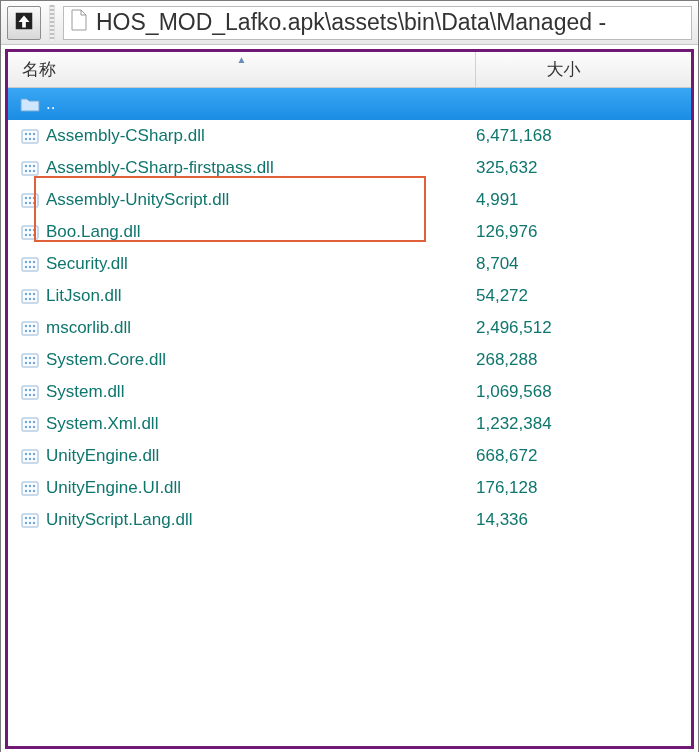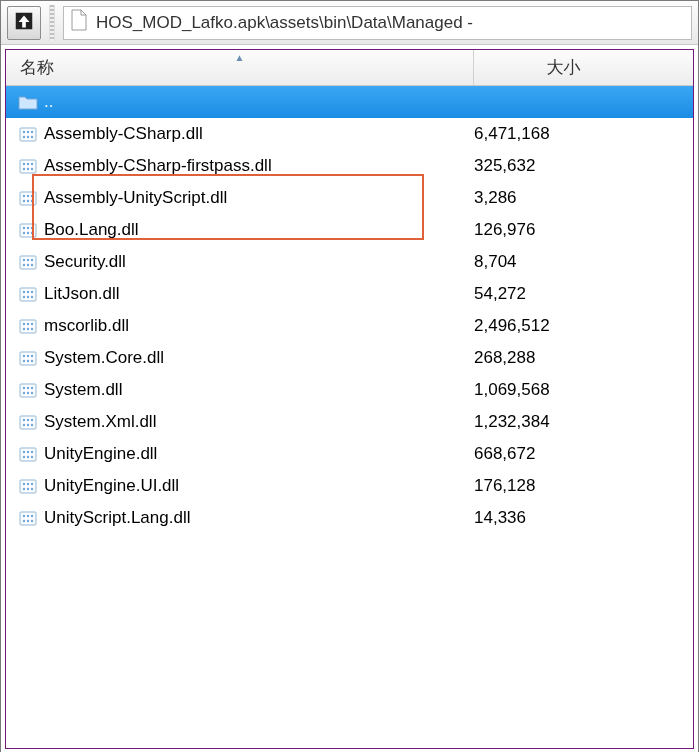--- a/index.html
+++ b/index.html
@@ -53,27 +53,27 @@
     display: flex;
     align-items: center;
     flex: 1;
     border: 1px solid #bcbcbc;
     background: #fff;
     height: 34px;
     padding: 0 6px;
     gap: 8px;
     margin-left: 4px;
     color: #333;
-    font-size: 17px;
+    font-size: 23px;
     overflow: hidden;
     white-space: nowrap;
   }
   .address svg { flex: 0 0 auto; }
   .list-area {
-    border: 1px solid #701a75;
+    border: 3px solid #701a75;
     margin: 4px;
     background: #fff;
     height: 700px;
   }
   .list-header {
     display: flex;
     background: linear-gradient(#fdfdfd, #ececec);
     border-bottom: 1px solid #c9c9c9;
     height: 36px;
     align-items: center;
@@ -103,21 +103,21 @@
     text-align: center;
     padding-right: 40px;
     cursor: pointer;
   }
   .rows { }
   .row {
     display: flex;
     align-items: center;
     height: 32px;
     padding: 0 10px 0 12px;
-    color: #000000;
+    color: #0f766e;
     font-size: 17px;
     cursor: pointer;
   }
   .row.selected {
     background: linear-gradient(#3aa6f4, #1b8de4);
     color: #fff;
   }
   .row .icon {
     width: 20px;
     height: 20px;
@@ -231,21 +231,21 @@
   <rect x="1" y="3" width="16" height="13" rx="1" fill="#fafcff" stroke="#93b7d6"></rect>
   <circle cx="5" cy="7" r="1.2" fill="#6fa7d6"></circle>
   <circle cx="9" cy="7" r="1.2" fill="#6fa7d6"></circle>
   <circle cx="13" cy="7" r="1.2" fill="#6fa7d6"></circle>
   <circle cx="5" cy="12" r="1.2" fill="#6fa7d6"></circle>
   <circle cx="9" cy="12" r="1.2" fill="#6fa7d6"></circle>
   <circle cx="13" cy="12" r="1.2" fill="#6fa7d6"></circle>
 </svg>
           </span>
           <span class="name">Assembly-UnityScript.dll</span>
-          <span class="size">3,286</span>
+          <span class="size">4,991</span>
         </div>
         <div class="row">
           <span class="icon">
             <svg width="18" height="18" viewBox="0 0 18 18">
   <rect x="1" y="3" width="16" height="13" rx="1" fill="#fafcff" stroke="#93b7d6"></rect>
   <circle cx="5" cy="7" r="1.2" fill="#6fa7d6"></circle>
   <circle cx="9" cy="7" r="1.2" fill="#6fa7d6"></circle>
   <circle cx="13" cy="7" r="1.2" fill="#6fa7d6"></circle>
   <circle cx="5" cy="12" r="1.2" fill="#6fa7d6"></circle>
   <circle cx="9" cy="12" r="1.2" fill="#6fa7d6"></circle>

